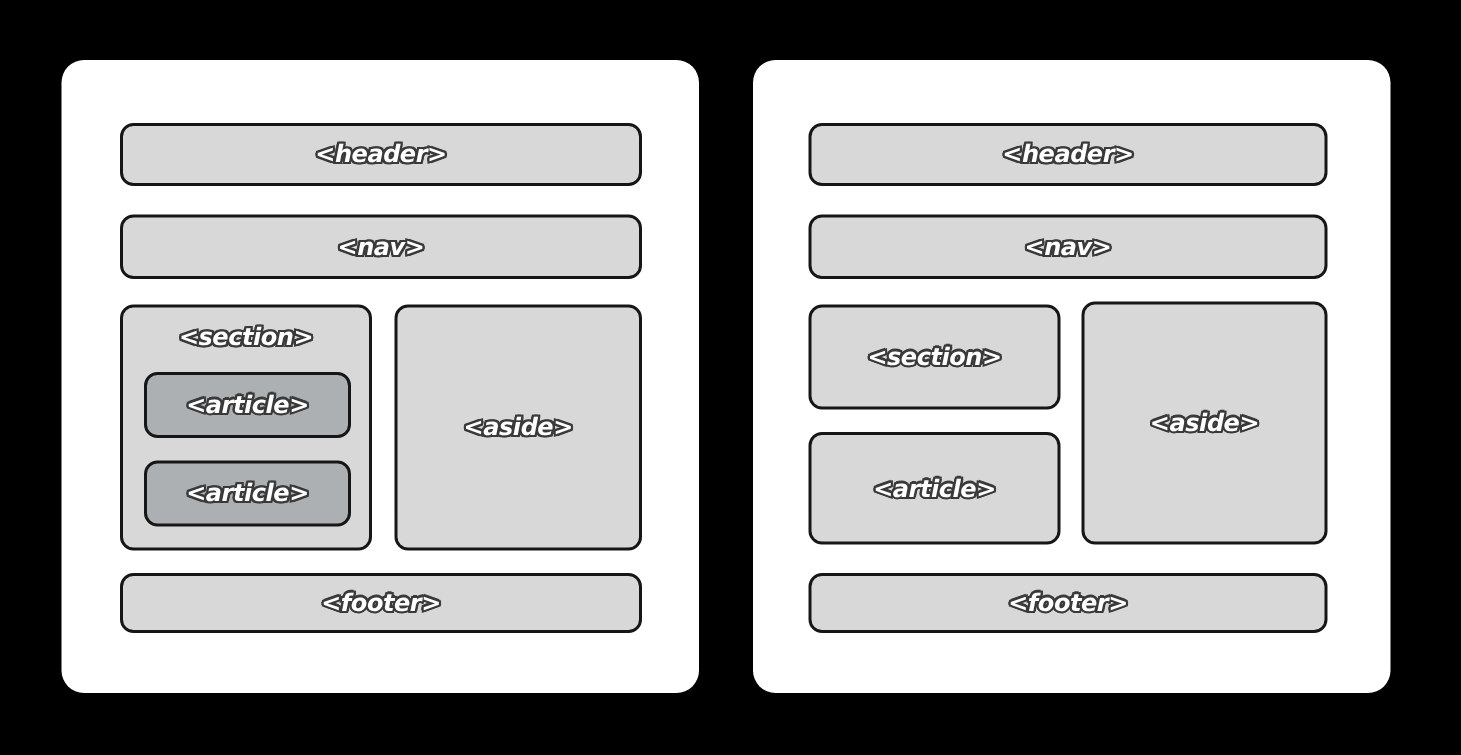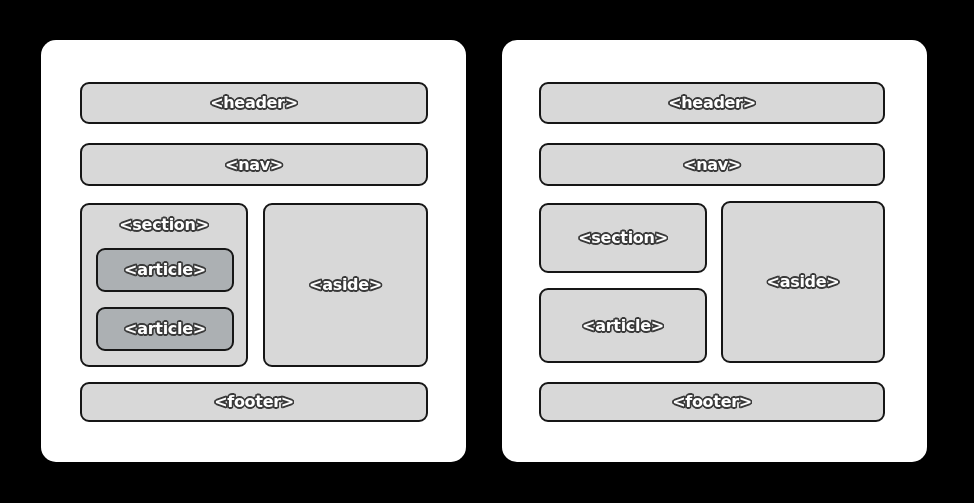--- a/index.html
+++ b/index.html
@@ -1,15 +1,15 @@
 <!DOCTYPE html>
 <html><head>
 <meta charset="utf-8">
 <style>
-  * { box-sizing: border-box; margin: 0; padding: 0; }
+  * { box-sizing: border-box; margin: 0; padding: 0; font-style: italic; }
 
   html, body {
     width: 974px;
     height: 503px;
     background: #000000;
     font-family: "DejaVu Sans", sans-serif;
     overflow: hidden;
   }
 
   .stage {

